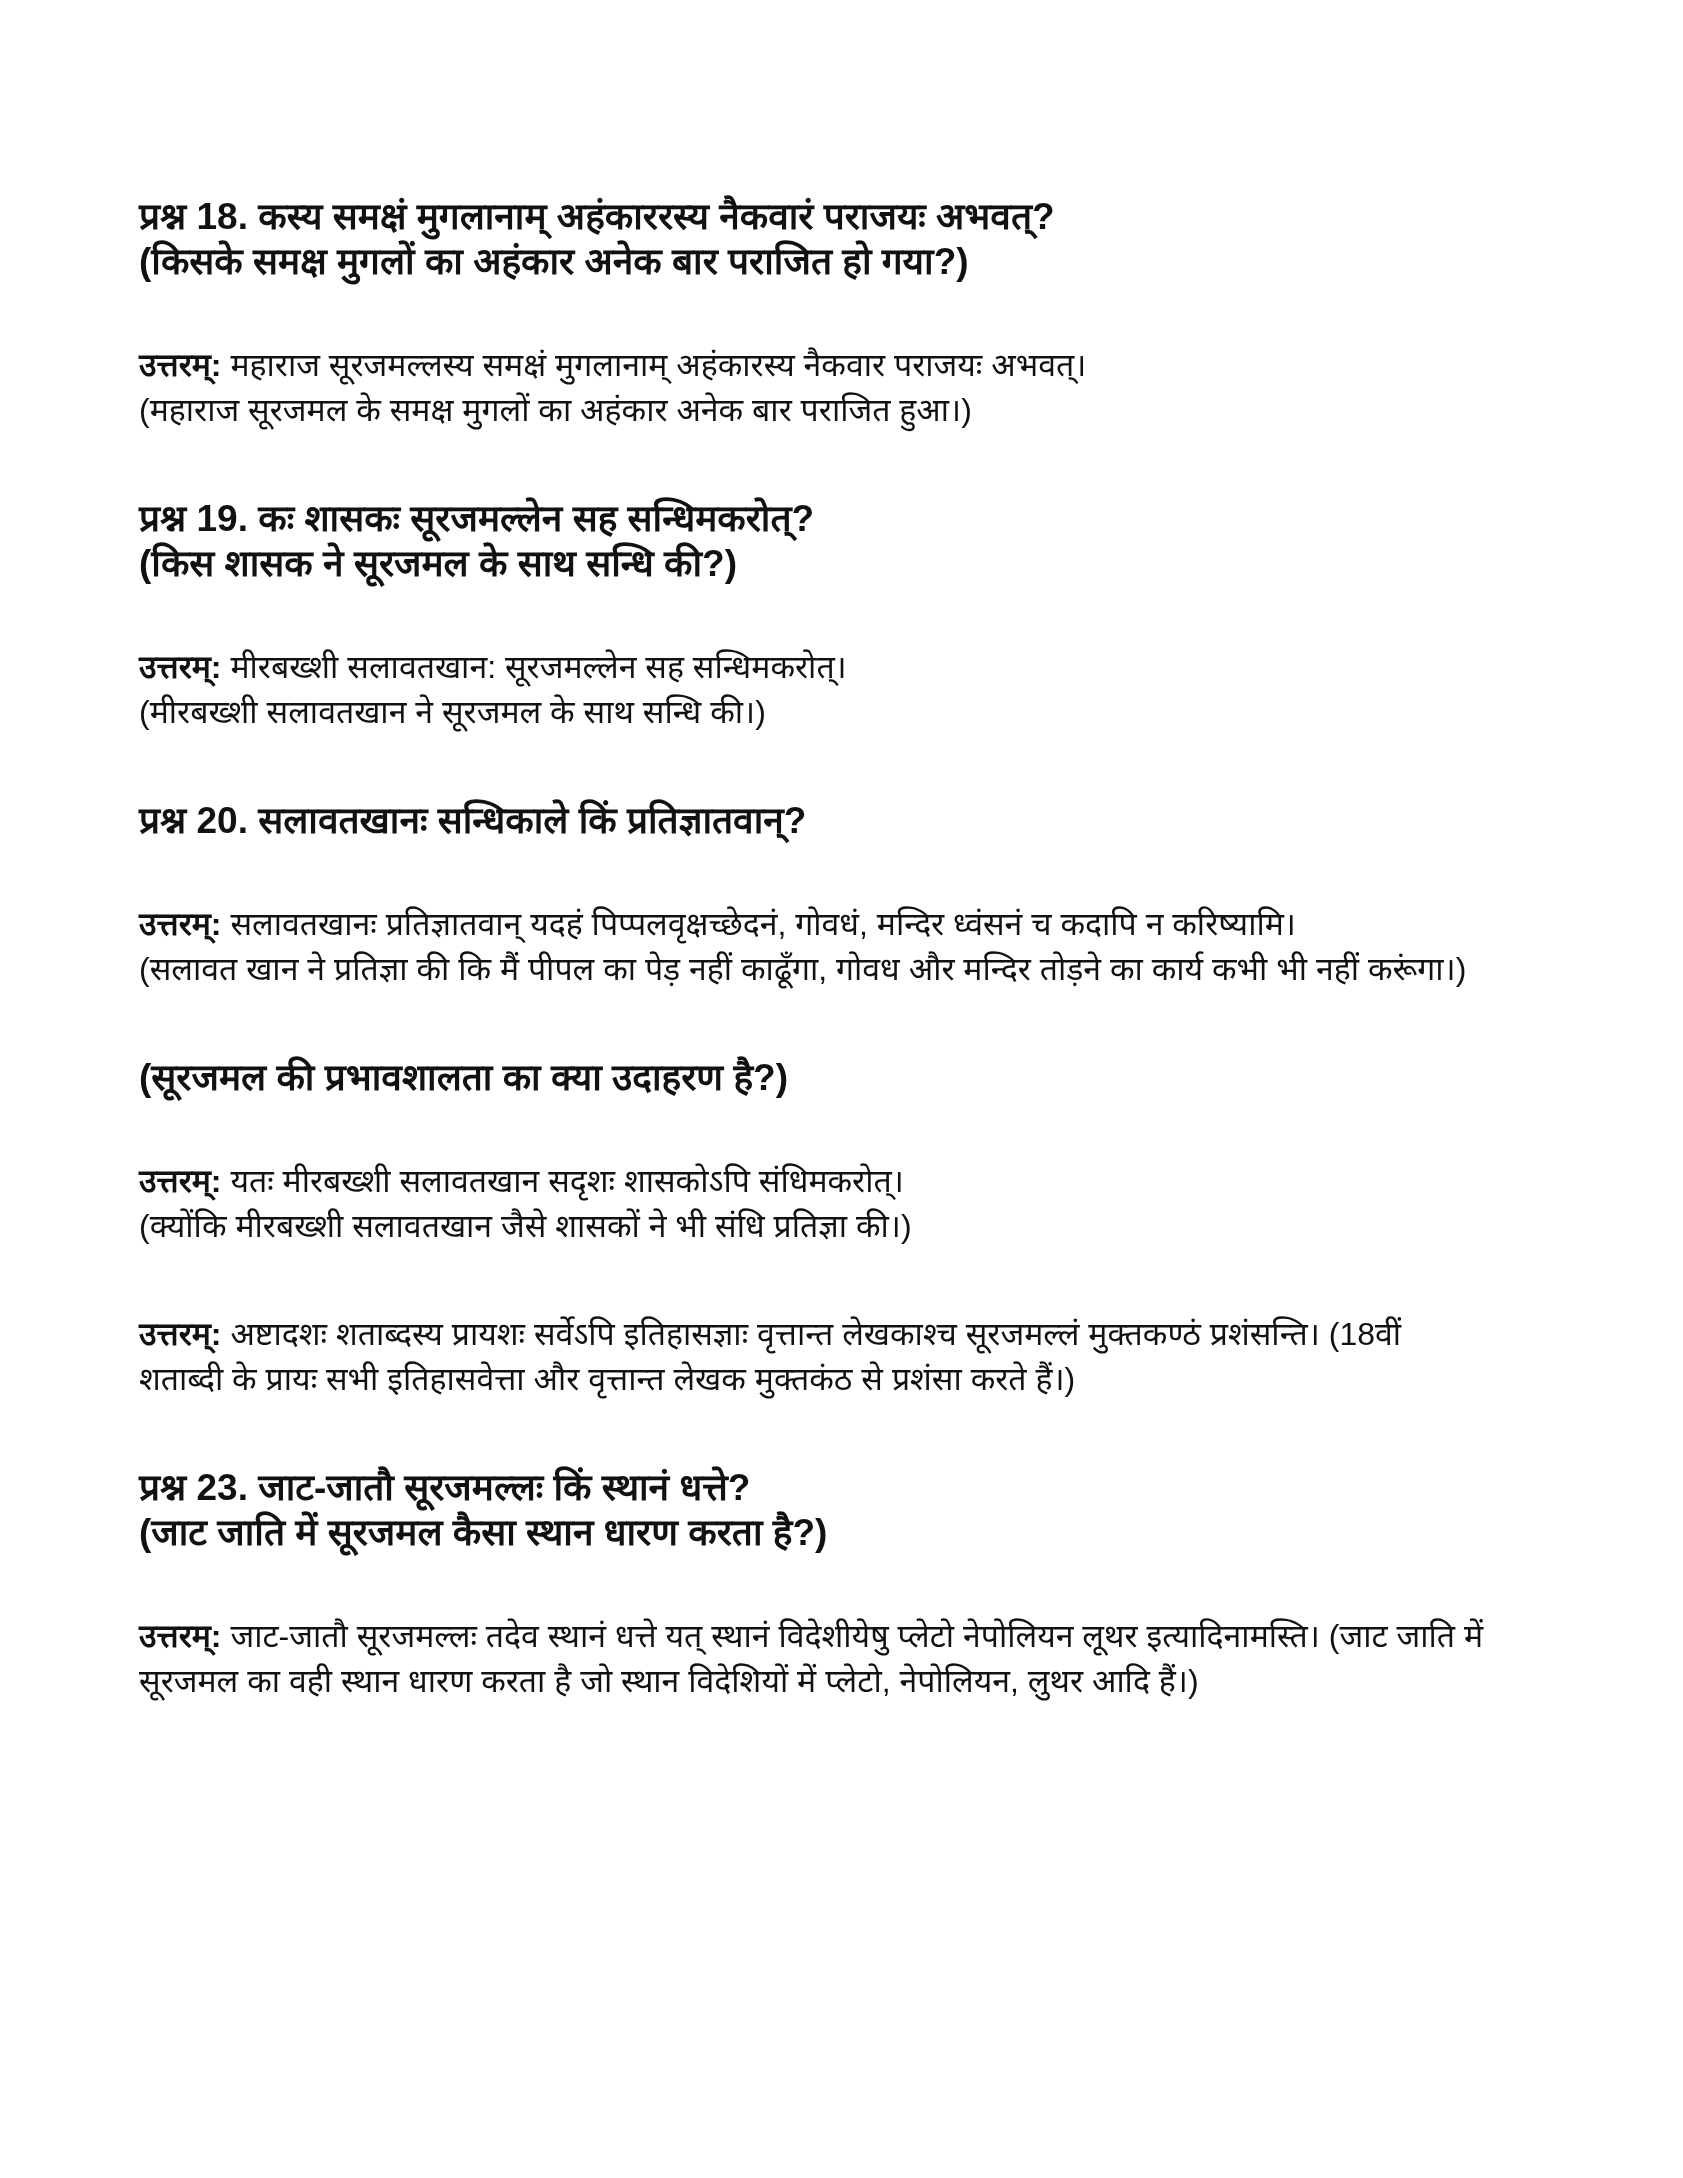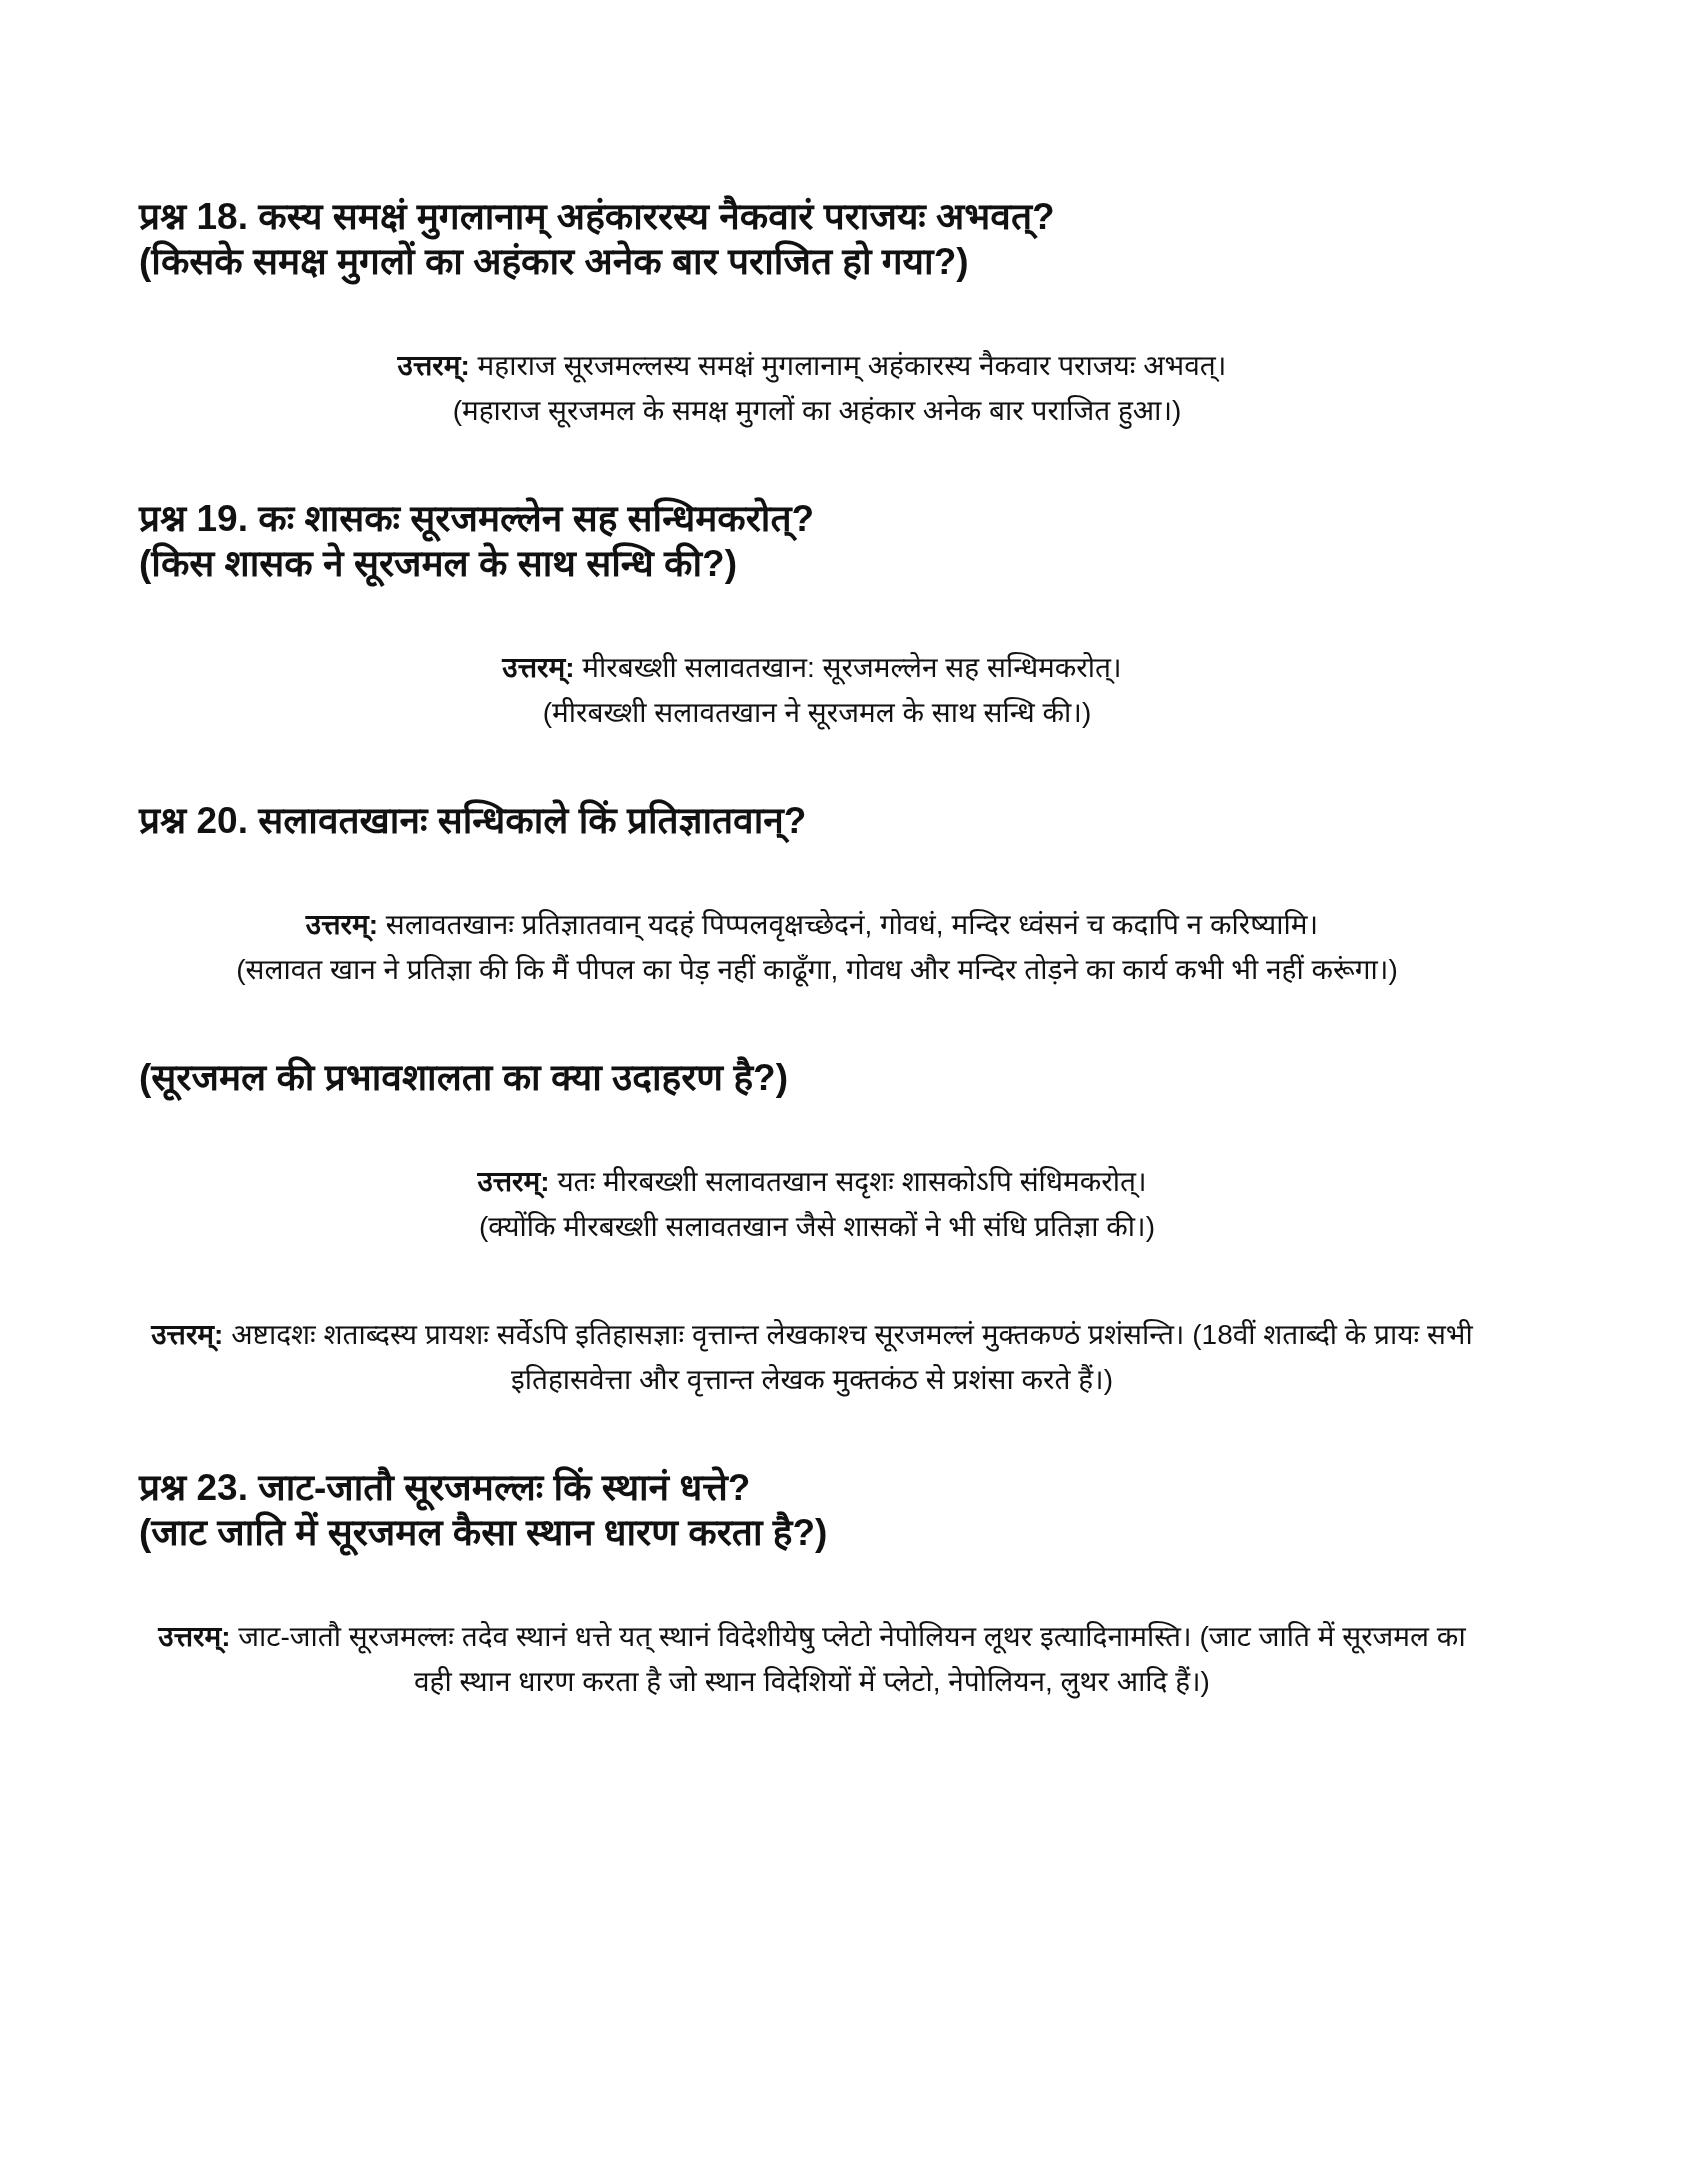--- a/index.html
+++ b/index.html
@@ -30,27 +30,26 @@
     font-weight: 700;
     display: block;
   }
   .q-label { font-weight: 700; }
   .q-hindi {
     display: block;
     font-weight: 700;
   }
   .a-group {
     margin: 0 0 63px 0;
-    font-size: 28px;
+    font-size: 32px;
     line-height: 45px;
     font-weight: 400;
-    text-align: center;
   }
   .a-label { font-weight: 700; }
-  .a-hindi.nl { display: block; margin-left: 10px; }
+  .a-hindi.nl { display: block; }
 </style>
 </head>
 <body>
 
 <div class="page">
 
   <div class="qa-block">
     <div class="q-group">
       <span class="q-line"><span class="q-label">प्रश्न 18.</span> <span>कस्य समक्षं मुगलानाम् अहंकाररस्य नैकवारं पराजयः अभवत्?</span></span>
       <span class="q-hindi">(किसके समक्ष मुगलों का अहंकार अनेक बार पराजित हो गया?)</span>

